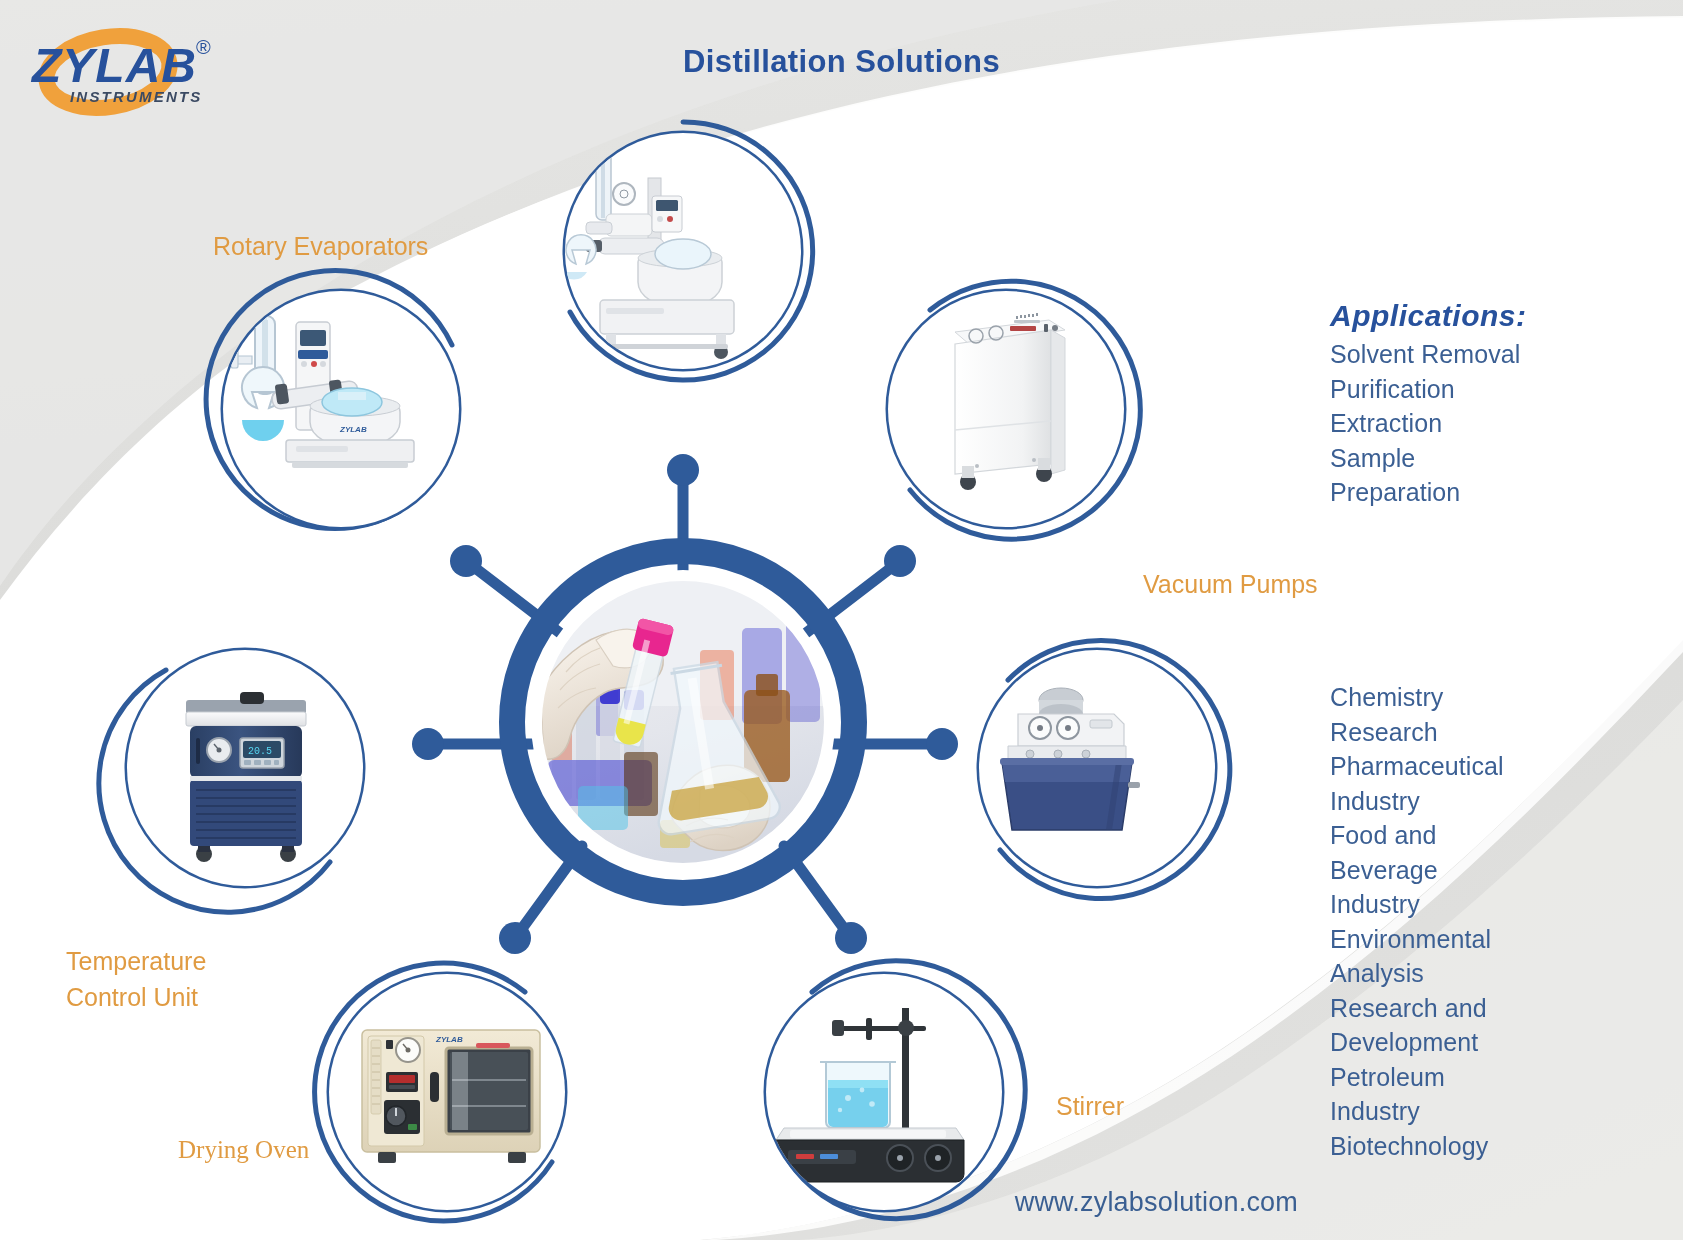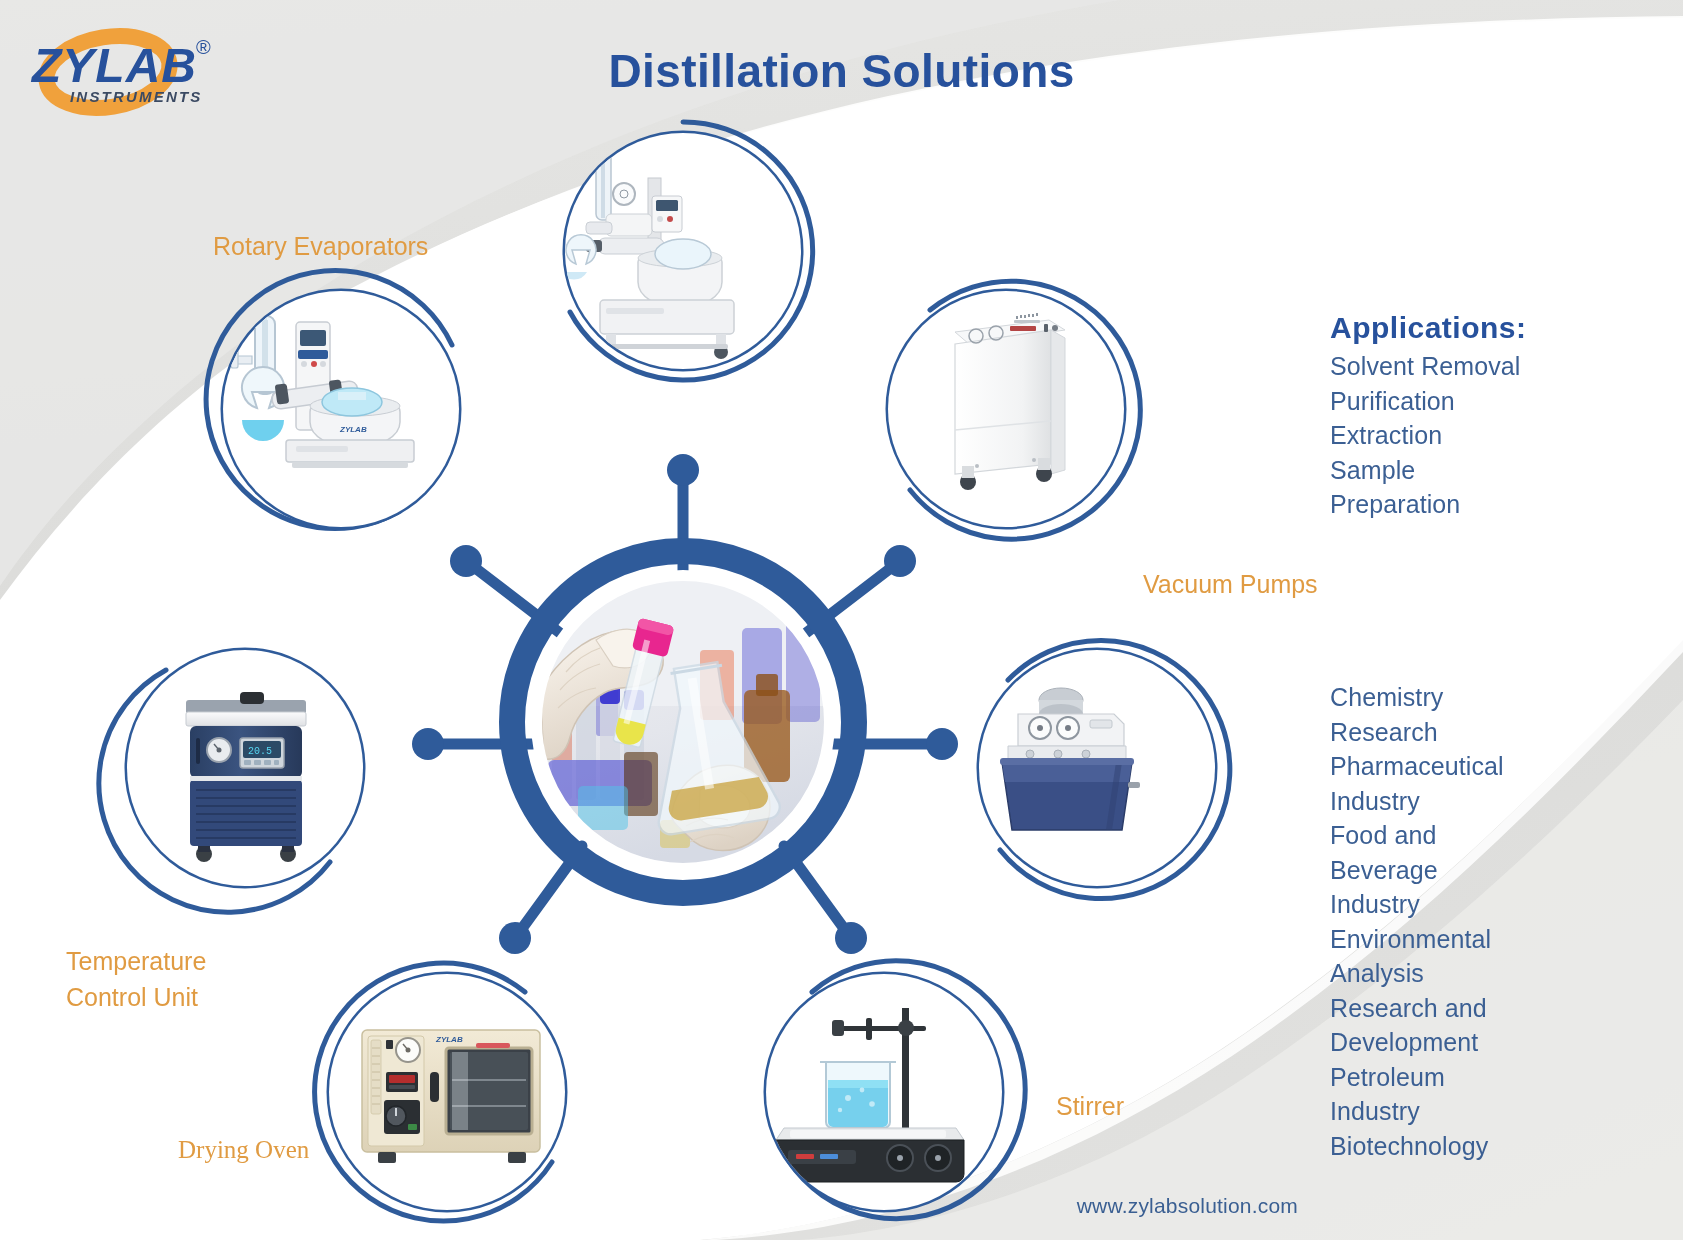--- a/index.html
+++ b/index.html
@@ -14,21 +14,21 @@
 
   
   .bg-layer{position:absolute;inset:0;z-index:0;pointer-events:none;}
 
   
   .logo{position:absolute;left:22px;top:22px;width:230px;height:100px;z-index:6;}
 
   
   .title{
     position:absolute;left:0;top:44px;width:1683px;text-align:center;
-    font-size:46px;font-weight:bold;letter-spacing:.4px;
+    font-size:31px;font-weight:bold;letter-spacing:.4px;
     color:#27519c;z-index:6;
   }
   .title span{display:inline-block;}
 
   
   .diagram{position:absolute;left:0;top:0;width:1683px;height:1240px;z-index:3;}
 
   
   .olabel{
     position:absolute;color:#e09b42;font-size:25px;line-height:36px;
@@ -36,32 +36,33 @@
   }
   #lbl-rotary{left:213px;top:228px;}
   #lbl-vacuum{left:1143px;top:566px;}
   #lbl-stirrer{left:1056px;top:1088px;}
   #lbl-drying{left:178px;top:1132px;font-family:Liberation Serif, serif;}
   #lbl-temp{left:66px;top:943px;}
 
   
   .panel{position:absolute;z-index:7;color:#3a5f92;}
   .panel h3{
-    margin:16px 0 4px 0;font-size:30px;font-weight:bold;color:#27519c;
+    margin:4px 0 4px 0;font-size:30px;font-weight:bold;color:#27519c;
     letter-spacing:.5px;
+    font-style:italic;
   }
   .panel ul{margin:0;padding:0;list-style:none;}
   .panel li{font-size:25px;line-height:34.5px;color:#3b5f93;letter-spacing:.1px;}
   #panel-applications{left:1330px;top:295px;}
   #panel-fields{left:1330px;top:680px;}
 
   
   .site{
     position:absolute;right:42px;bottom:22px;z-index:8;
-    color:#3a5f92;font-size:21px;letter-spacing:.2px;
+    color:#3a5f92;font-size:27px;letter-spacing:.2px;
   }
 </style>
 </head>
 <body>
 
 <div id="poster">
 
   <svg class="bg-layer" viewBox="0 0 1683 1240" width="1683" height="1240" preserveAspectRatio="none">
     <defs>
       <linearGradient id="gTop" x1="0" y1="0" x2="0.25" y2="1">

